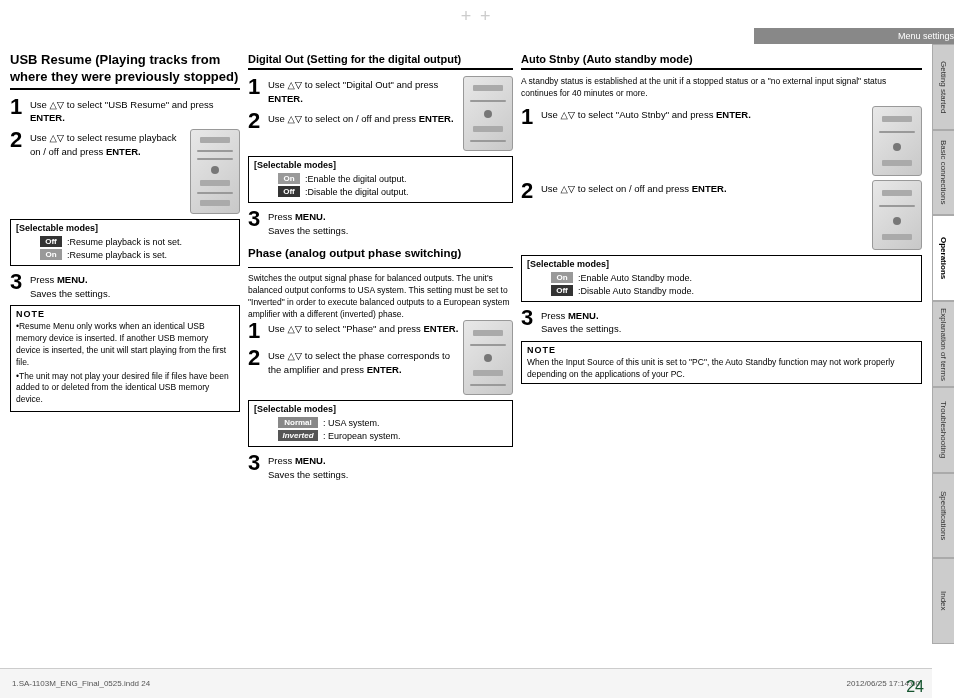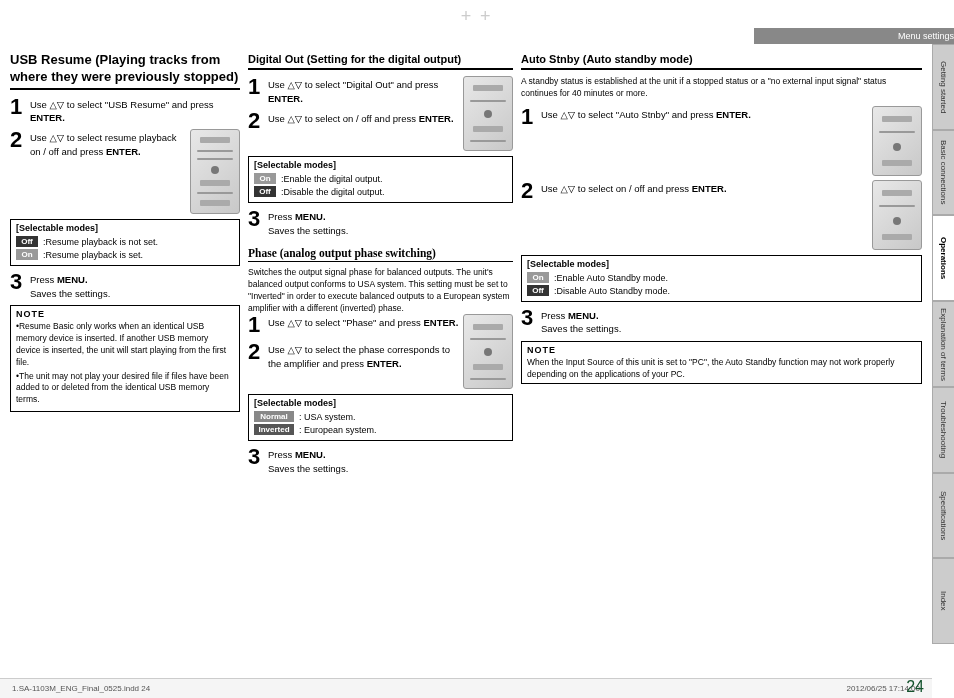--- a/index.html
+++ b/index.html
@@ -161,20 +161,21 @@
     .mode-badge {
       display: inline-block;
       background: #333;
       color: #fff;
       font-size: 8px;
       font-weight: bold;
       padding: 1px 4px;
       margin-right: 5px;
       min-width: 22px;
       text-align: center;
+      margin-left: 24px;
     }
     .mode-badge.light {
       background: #999;
     }
     
     .note-box {
       border: 1px solid #000;
       margin: 5px 0;
       padding: 3px 5px;
     }
@@ -198,31 +199,30 @@
     }
     .press-menu .step-num {
       font-size: 22px;
     }
     
     .sub-section-title {
       font-size: 11.5px;
       font-weight: bold;
       color: #000;
       border-bottom: 1.5px solid #000;
-      padding-bottom: 2px;
+      padding-bottom: 8px;
       margin: 10px 0 5px 0;
-      font-family: Liberation Serif, serif;
     }
     
     .bottom-bar {
       position: absolute;
       bottom: 0;
       left: 0;
       right: 22px;
-      height: 20px;
+      height: 30px;
       background: #f5f5f5;
       border-top: 1px solid #ccc;
       display: flex;
       align-items: center;
       justify-content: space-between;
       padding: 0 12px;
       font-size: 8px;
       color: #555;
     }
     .page-num {
@@ -344,22 +344,22 @@
           <div class="step-num">3</div>
           <div class="step-text">
             <span>Press </span><b>MENU.</b><br>
             <span>Saves the settings.</span>
           </div>
         </div>
 
         <div class="note-box">
           <div class="note-title">NOTE</div>
           <div class="note-text">
-            <p>•<span>Resume Basic only works when an identical USB memory device is inserted. If another USB memory device is inserted, the unit will start playing from the first file.</span></p>
-            <p>•<span>The unit may not play your desired file if files have been added to or deleted from the identical USB memory terms.</span></p>
+            <p>•<span>Resume Menu only works when an identical USB memory device is inserted. If another USB memory device is inserted, the unit will start playing from the first file.</span></p>
+            <p>•<span>The unit may not play your desired file if files have been added to or deleted from the identical USB memory device.</span></p>
           </div>
         </div>
       </div>
 
       <div class="col-mid">
 
         <div class="section-title medium">Digital Out (Setting for the digital output)</div>
 
         <div style="display:flex;align-items:flex-start;gap:4px;margin-bottom:4px;">
           <div style="flex:1;">
@@ -440,21 +440,21 @@
           </div>
         </div>
 
         <div class="modes-box">
           <div class="modes-title">[Selectable modes]</div>
           <div class="mode-row">
             <span class="mode-badge" style="background:#888;min-width:40px;">Normal</span>
             <span>: USA system.</span>
           </div>
           <div class="mode-row">
-            <span class="mode-badge" style="background:#555;min-width:40px;">Inverted</span>
+            <span class="mode-badge" style="background:#555;min-width:40px;font-style:italic;">Inverted</span>
             <span>: European system.</span>
           </div>
         </div>
 
         <div class="step press-menu">
           <div class="step-num">3</div>
           <div class="step-text">
             <span>Press </span><b>MENU.</b><br>
             <span>Saves the settings.</span>
           </div>

